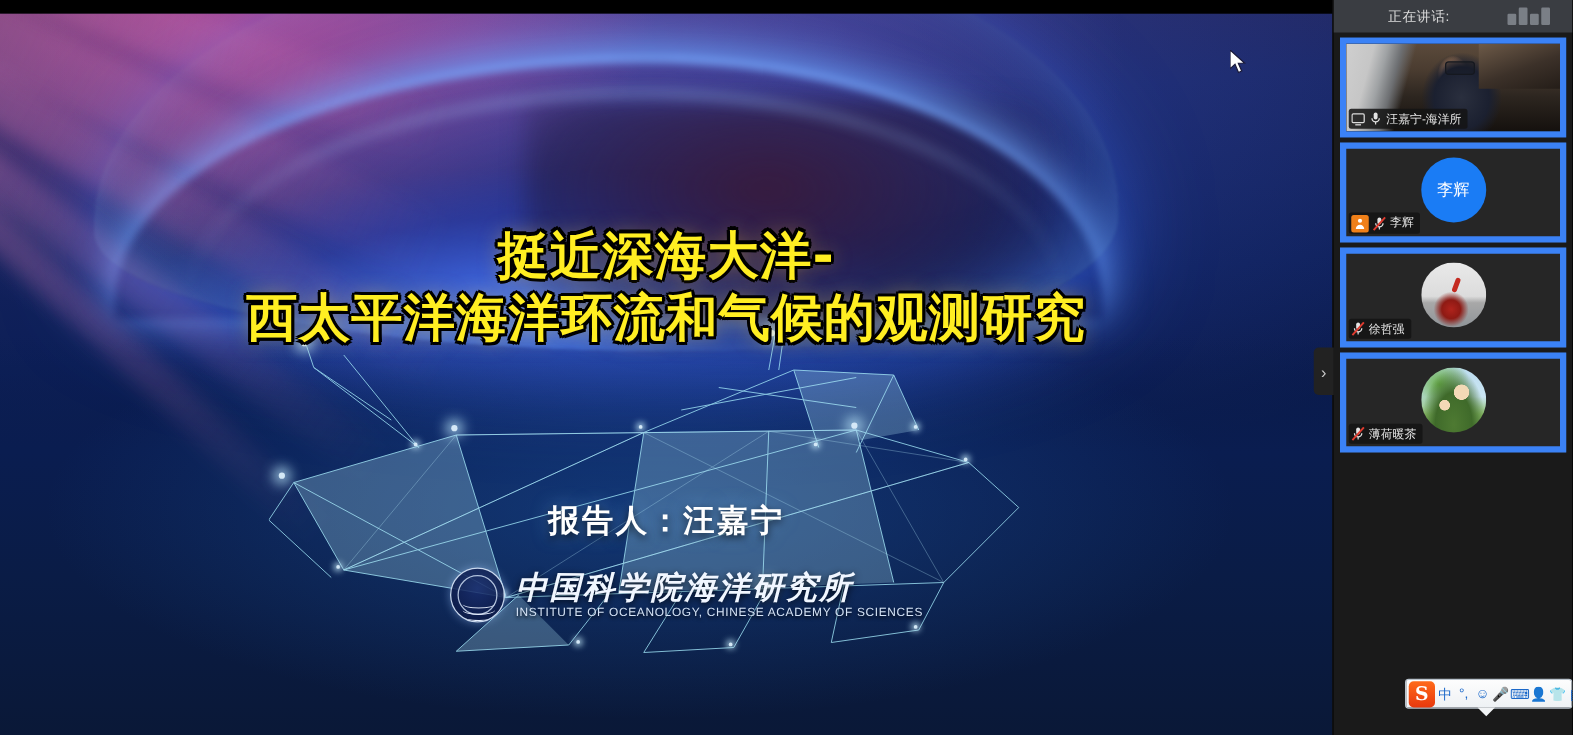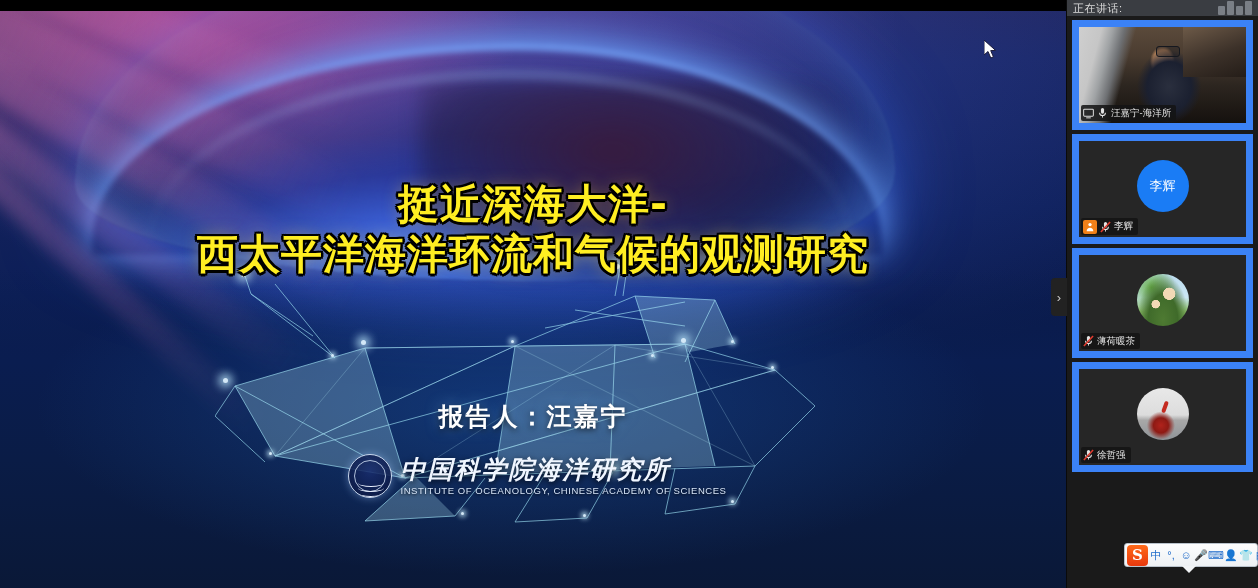--- a/index.html
+++ b/index.html
@@ -81,21 +81,21 @@
       0 0 16px rgba(255,200,40,0.55);
     white-space:pre-line; pointer-events:none;
   }
   #speaker {
     position:absolute; left:0; top:389px; width:1066px; text-align:center;
     font-family:"DejaVu Sans", sans-serif; font-weight:bold;
     font-size:25px; color:#ffffff; letter-spacing:2px;
     text-shadow:0 2px 7px rgba(0,0,0,0.85), 0 0 14px rgba(120,190,255,0.6);
   }
   #brand {
-    position:absolute; left:4px; top:443px; width:1066px;
+    position:absolute; left:16px; top:443px; width:1066px;
     display:flex; align-items:center; justify-content:center; gap:9px;
   }
   #logoMark {
     width:44px; height:44px; border-radius:50%;
     border:1.6px solid #c9d8ee; position:relative; flex:0 0 auto;
     background:radial-gradient(circle at 50% 38%, rgba(25,45,110,0.85), rgba(10,22,60,0.9));
     box-shadow:0 0 8px rgba(160,200,255,0.45);
     overflow:hidden;
   }
   #logoMark::before {
@@ -122,30 +122,30 @@
     position:absolute; left:1066px; top:0; width:192px; height:588px;
     background:#1a1a1a; border-left:1px solid #0a0a0a;
   }
   #collapseBtn {
     position:absolute; left:-16px; top:278px; width:16px; height:38px;
     background:#222; border-radius:4px 0 0 4px; color:#c9c9c9;
     font-size:13px; display:flex; align-items:center; justify-content:center;
     cursor:pointer; z-index:6;
   }
   #speakingBar {
-    height:16px; background:#3a3d42; display:flex; align-items:center;
-    padding:0 6px; gap:8px; justify-content:space-between;
+    height:26px; background:#3a3d42; display:flex; align-items:center;
+    padding:0 18px; gap:8px; justify-content:flex-end;
   }
   #speakingLabel { color:#dcdcdc; font-size:11px; letter-spacing:0.5px; }
   #levelIcon { display:flex; align-items:flex-end; gap:2px; margin-left:38px; }
   #levelIcon i { display:block; width:7px; background:#7a7f86; border-radius:1px; }
 
   .tile {
-    position:relative; margin:4px 5px; height:110px;
-    background:#262626; border:7px solid #3b82f6; overflow:hidden;
+    position:relative; margin:4px 5px; height:80px;
+    background:#262626; border:5px solid #3b82f6; overflow:hidden;
   }
   .tile.video { background:#0e0e0e; }
   .avatar {
     position:absolute; left:50%; top:47%; transform:translate(-50%,-50%);
     width:52px; height:52px; border-radius:50%;
     display:flex; align-items:center; justify-content:center;
     color:#fff; font-size:13px; font-family:"DejaVu Sans", sans-serif;
   }
   .avatar.blue { background:#1a7cf5; }
   .avatar.photo1 {
@@ -345,41 +345,41 @@
             <svg viewBox="0 0 12 13" width="11" height="12">
               <rect x="4.3" y="1" width="3.4" height="6.2" rx="1.7" fill="#e4e4e4"></rect>
               <path d="M2.8 6.1a3.2 3.2 0 0 0 6.4 0" fill="none" stroke="#e4e4e4" stroke-width="1.1"></path>
               <rect x="5.5" y="9.2" width="1" height="2.3" fill="#e4e4e4"></rect>
               <line x1="1" y1="12" x2="11" y2="1" stroke="#e03b2f" stroke-width="1.7"></line>
             </svg>
             <span class="nm">李辉</span>
           </div>
         </div>
         <div class="tile">
+          <div class="avatar photo1"></div>
+          <div class="namebar">
+            <svg viewBox="0 0 12 13" width="11" height="12">
+              <rect x="4.3" y="1" width="3.4" height="6.2" rx="1.7" fill="#e4e4e4"></rect>
+              <path d="M2.8 6.1a3.2 3.2 0 0 0 6.4 0" fill="none" stroke="#e4e4e4" stroke-width="1.1"></path>
+              <rect x="5.5" y="9.2" width="1" height="2.3" fill="#e4e4e4"></rect>
+              <line x1="1" y1="12" x2="11" y2="1" stroke="#e03b2f" stroke-width="1.7"></line>
+            </svg>
+            <span class="nm">徐哲强</span>
+          </div>
+        </div>
+        <div class="tile">
           <div class="avatar photo2"></div>
           <div class="namebar">
             <svg viewBox="0 0 12 13" width="11" height="12">
               <rect x="4.3" y="1" width="3.4" height="6.2" rx="1.7" fill="#e4e4e4"></rect>
               <path d="M2.8 6.1a3.2 3.2 0 0 0 6.4 0" fill="none" stroke="#e4e4e4" stroke-width="1.1"></path>
               <rect x="5.5" y="9.2" width="1" height="2.3" fill="#e4e4e4"></rect>
               <line x1="1" y1="12" x2="11" y2="1" stroke="#e03b2f" stroke-width="1.7"></line>
             </svg>
             <span class="nm">薄荷暖茶</span>
-          </div>
-        </div>
-        <div class="tile">
-          <div class="avatar photo1"></div>
-          <div class="namebar">
-            <svg viewBox="0 0 12 13" width="11" height="12">
-              <rect x="4.3" y="1" width="3.4" height="6.2" rx="1.7" fill="#e4e4e4"></rect>
-              <path d="M2.8 6.1a3.2 3.2 0 0 0 6.4 0" fill="none" stroke="#e4e4e4" stroke-width="1.1"></path>
-              <rect x="5.5" y="9.2" width="1" height="2.3" fill="#e4e4e4"></rect>
-              <line x1="1" y1="12" x2="11" y2="1" stroke="#e03b2f" stroke-width="1.7"></line>
-            </svg>
-            <span class="nm">徐哲强</span>
           </div>
         </div>
       </div>
   </div>
 
   <div id="ime">
     <div id="imeLogo">S</div>
     <div id="imeBtns" style="display:flex;align-items:center;gap:1px;">
         <div class="imeBtn">中</div>
         <div class="imeBtn">°,</div>

